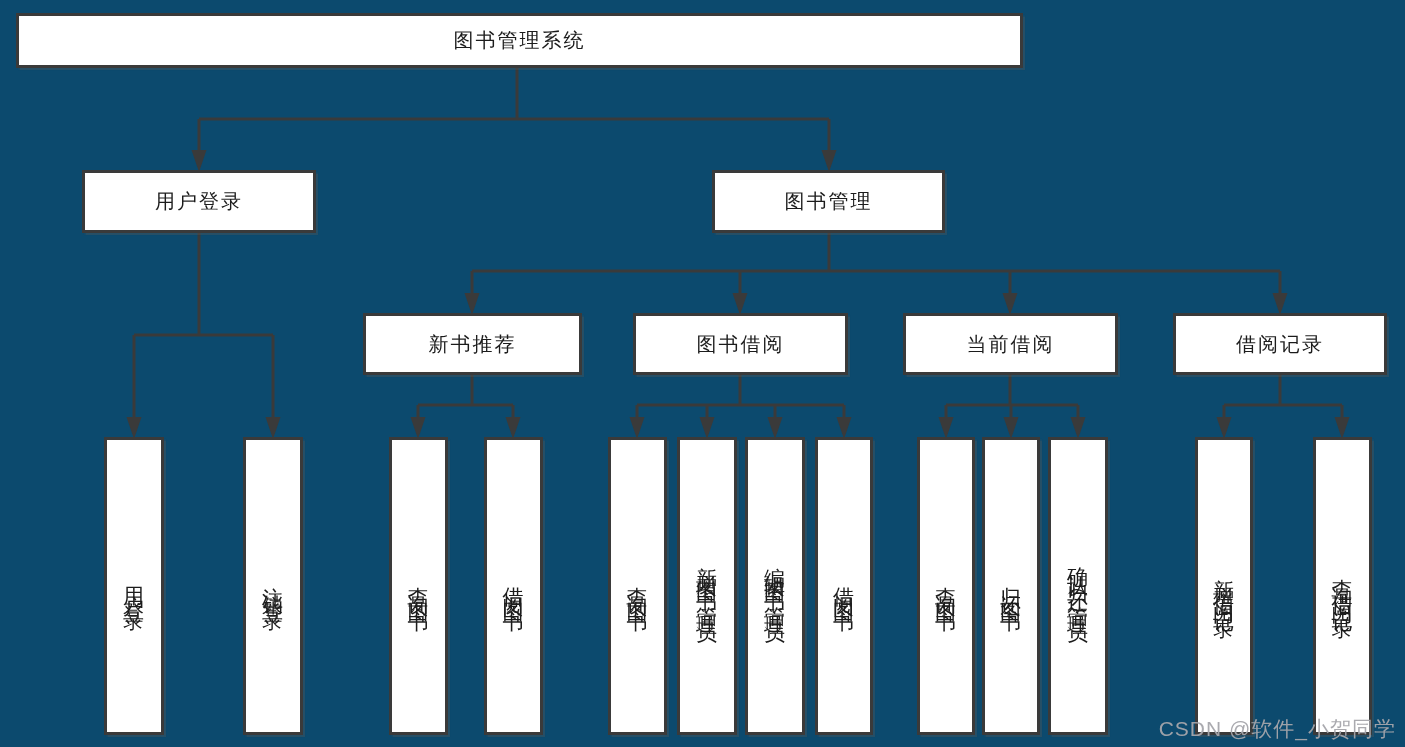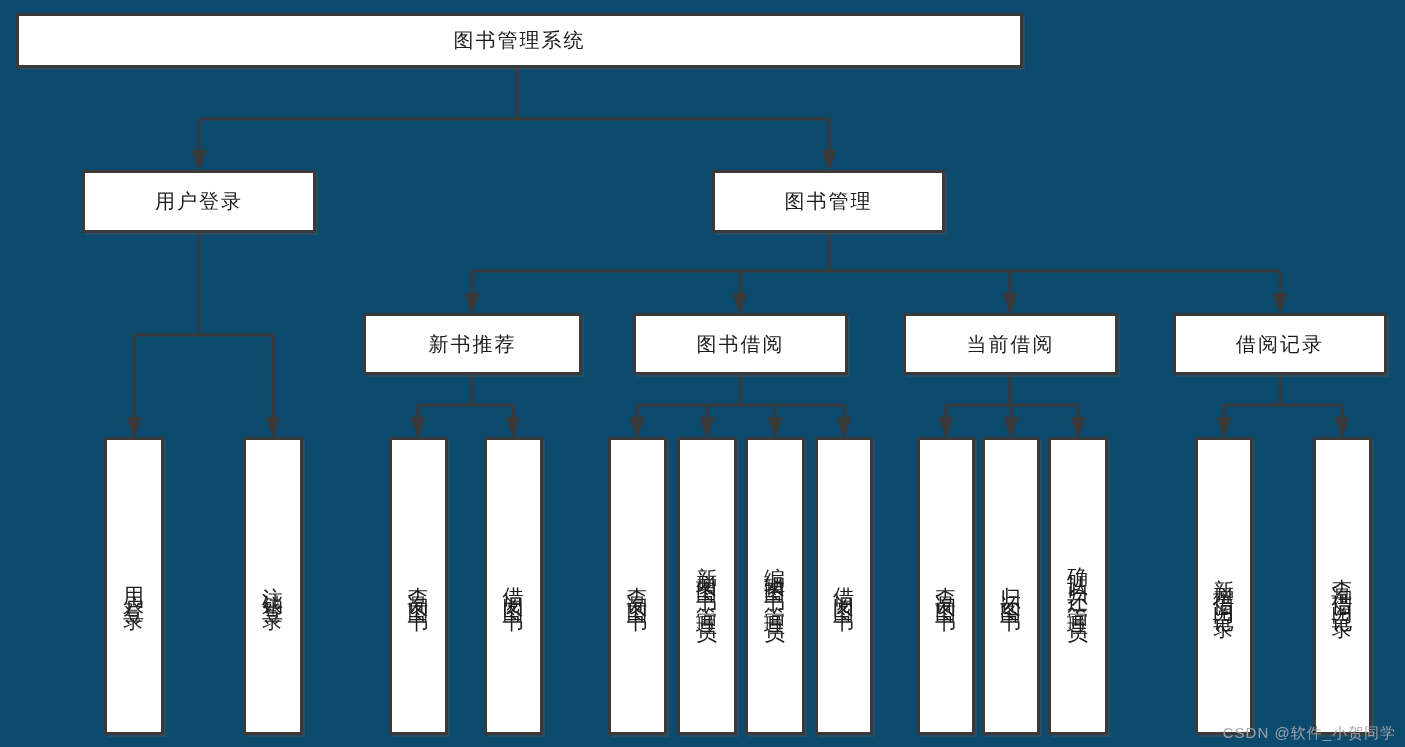--- a/index.html
+++ b/index.html
@@ -42,21 +42,21 @@
     writing-mode: vertical-rl;
     text-orientation: mixed;
     font-size: 21px;
     letter-spacing: 8px;
     line-height: 1;
   }
   #watermark {
     position: absolute;
     right: 9px;
     bottom: 4px;
-    font-size: 15px;
+    font-size: 21px;
     color: rgba(165, 165, 171, 0.95);
     letter-spacing: 1px;
     z-index: 5;
     white-space: nowrap;
   }
 </style>
 </head>
 <body>
 
 <div id="stage">

